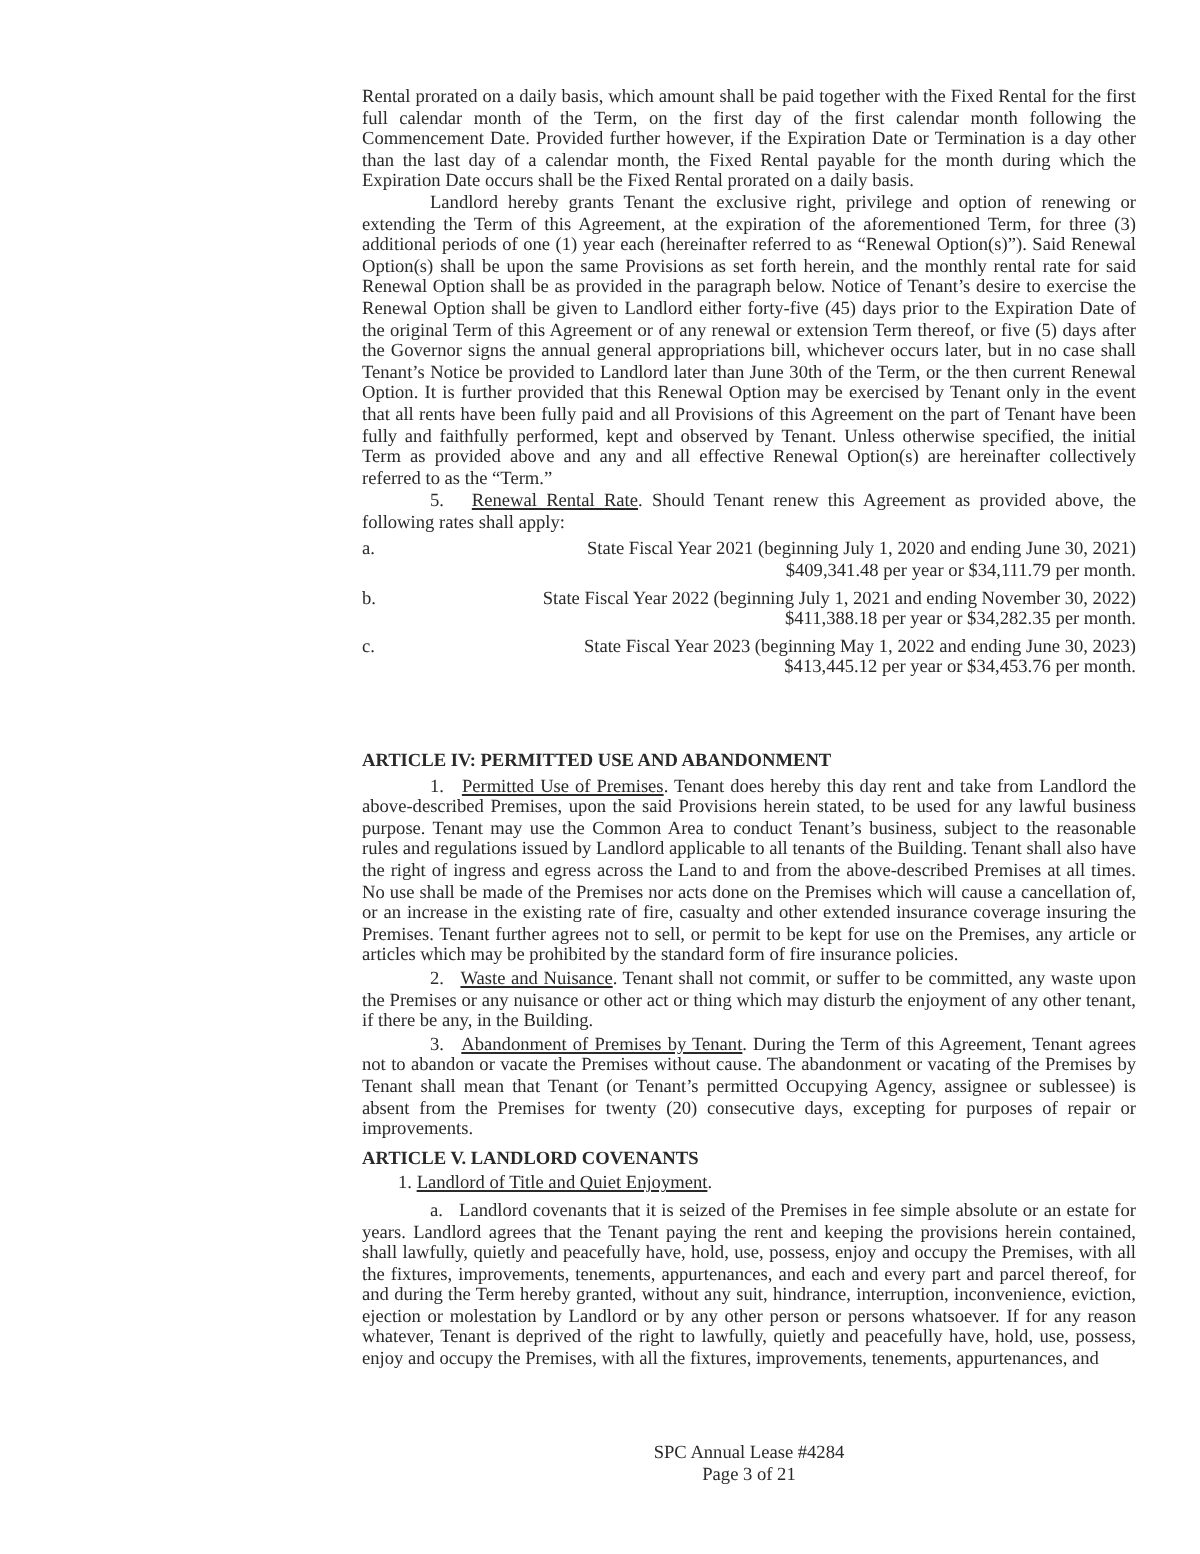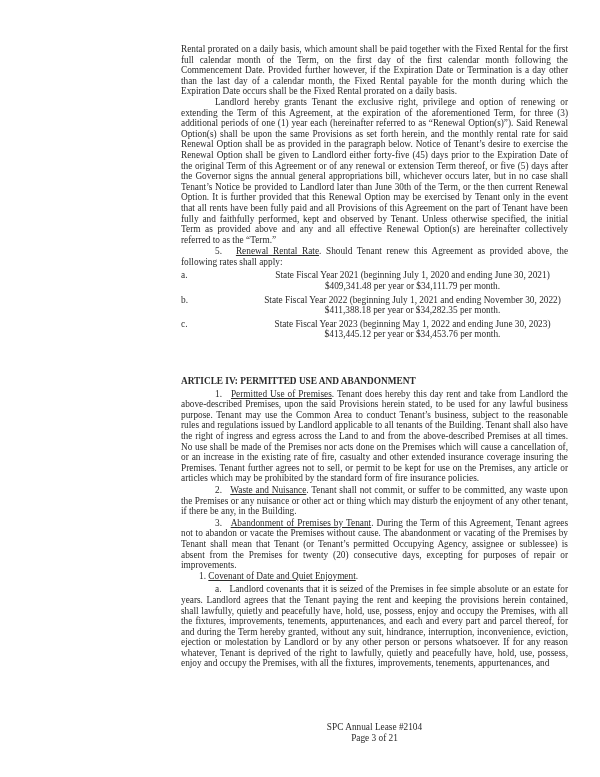--- a/index.html
+++ b/index.html
@@ -11,21 +11,21 @@
     position: absolute; left: 181px; top: 44px; width: 387px;
     font-size: 9.3px; line-height: 10.6px;
   }
   p { margin: 0; text-align: justify; }
   .indent { text-indent: 34px; }
   .item-head { padding-left: 34px; margin-top: 3px; margin-bottom: 3px; }
   .gap { margin-top: 1px; }
   u { text-decoration: underline; }
   .list-row { display: flex; margin-top: 3px; }
   .list-row .lbl { width: 29px; flex: none; }
-  .list-row .txt { flex: 1; text-align: center; margin-left: 47px; }
+  .list-row .txt { flex: 1; text-align: right; margin-left: 47px; }
   .heading {
     text-align: left; font-weight: bold; font-size: 9.3px;
   }
   .h4 { margin-top: 36px; margin-bottom: 2px; }
   .h5 { margin-top: 4px; margin-bottom: 2px; }
   .sub { padding-left: 18px; margin-bottom: 3px; }
   .footer {
     position: absolute; left: 181px; width: 387px; top: 722px;
     text-align: center; font-size: 9.3px; line-height: 10.6px;
   }
@@ -53,22 +53,23 @@
     <span class="lbl">c.</span>
     <span class="txt">State Fiscal Year 2023 (beginning May 1, 2022 and ending June 30, 2023) $413,445.12 per year or $34,453.76 per month.</span>
   </div>
 
   <div class="heading h4">ARTICLE IV: PERMITTED USE AND ABANDONMENT</div>
 
   <p class="indent"><span>1.</span>&nbsp;&nbsp; <u>Permitted Use of Premises</u><span>. Tenant does hereby this day rent and take from Landlord the above-described Premises, upon the said Provisions herein stated, to be used for any lawful business purpose. Tenant may use the Common Area to conduct Tenant’s business, subject to the reasonable rules and regulations issued by Landlord applicable to all tenants of the Building. Tenant shall also have the right of ingress and egress across the Land to and from the above-described Premises at all times. No use shall be made of the Premises nor acts done on the Premises which will cause a cancellation of, or an increase in the existing rate of fire, casualty and other extended insurance coverage insuring the Premises. Tenant further agrees not to sell, or permit to be kept for use on the Premises, any article or articles which may be prohibited by the standard form of fire insurance policies.</span></p>
   <p class="indent gap"><span>2.</span>&nbsp;&nbsp; <u>Waste and Nuisance</u><span>. Tenant shall not commit, or suffer to be committed, any waste upon the Premises or any nuisance or other act or thing which may disturb the enjoyment of any other tenant, if there be any, in the Building.</span></p>
   <p class="indent gap"><span>3.</span>&nbsp;&nbsp; <u>Abandonment of Premises by Tenant</u><span>. During the Term of this Agreement, Tenant agrees not to abandon or vacate the Premises without cause. The abandonment or vacating of the Premises by Tenant shall mean that Tenant (or Tenant’s permitted Occupying Agency, assignee or sublessee) is absent from the Premises for twenty (20) consecutive days, excepting for purposes of repair or improvements.</span></p>
 
+  <div class="heading h5">ARTICLE V. LANDLORD COVENANTS</div>
 
-  <p class="sub"><span>1.</span> <u>Covenant of Date and Quiet Enjoyment</u><span>.</span></p>
+  <p class="sub"><span>1.</span> <u>Landlord of Title and Quiet Enjoyment</u><span>.</span></p>
 
   <p class="indent"><span>a.</span>&nbsp;&nbsp; <span>Landlord covenants that it is seized of the Premises in fee simple absolute or an estate for years. Landlord agrees that the Tenant paying the rent and keeping the provisions herein contained, shall lawfully, quietly and peacefully have, hold, use, possess, enjoy and occupy the Premises, with all the fixtures, improvements, tenements, appurtenances, and each and every part and parcel thereof, for and during the Term hereby granted, without any suit, hindrance, interruption, inconvenience, eviction, ejection or molestation by Landlord or by any other person or persons whatsoever. If for any reason whatever, Tenant is deprived of the right to lawfully, quietly and peacefully have, hold, use, possess, enjoy and occupy the Premises, with all the fixtures, improvements, tenements, appurtenances, and</span></p>
 </div>
 
 <div class="footer">
-  <div>SPC Annual Lease #2104</div>
+  <div>SPC Annual Lease #4284</div>
   <div>Page 3 of 21</div>
 </div>
 
 </body></html>

